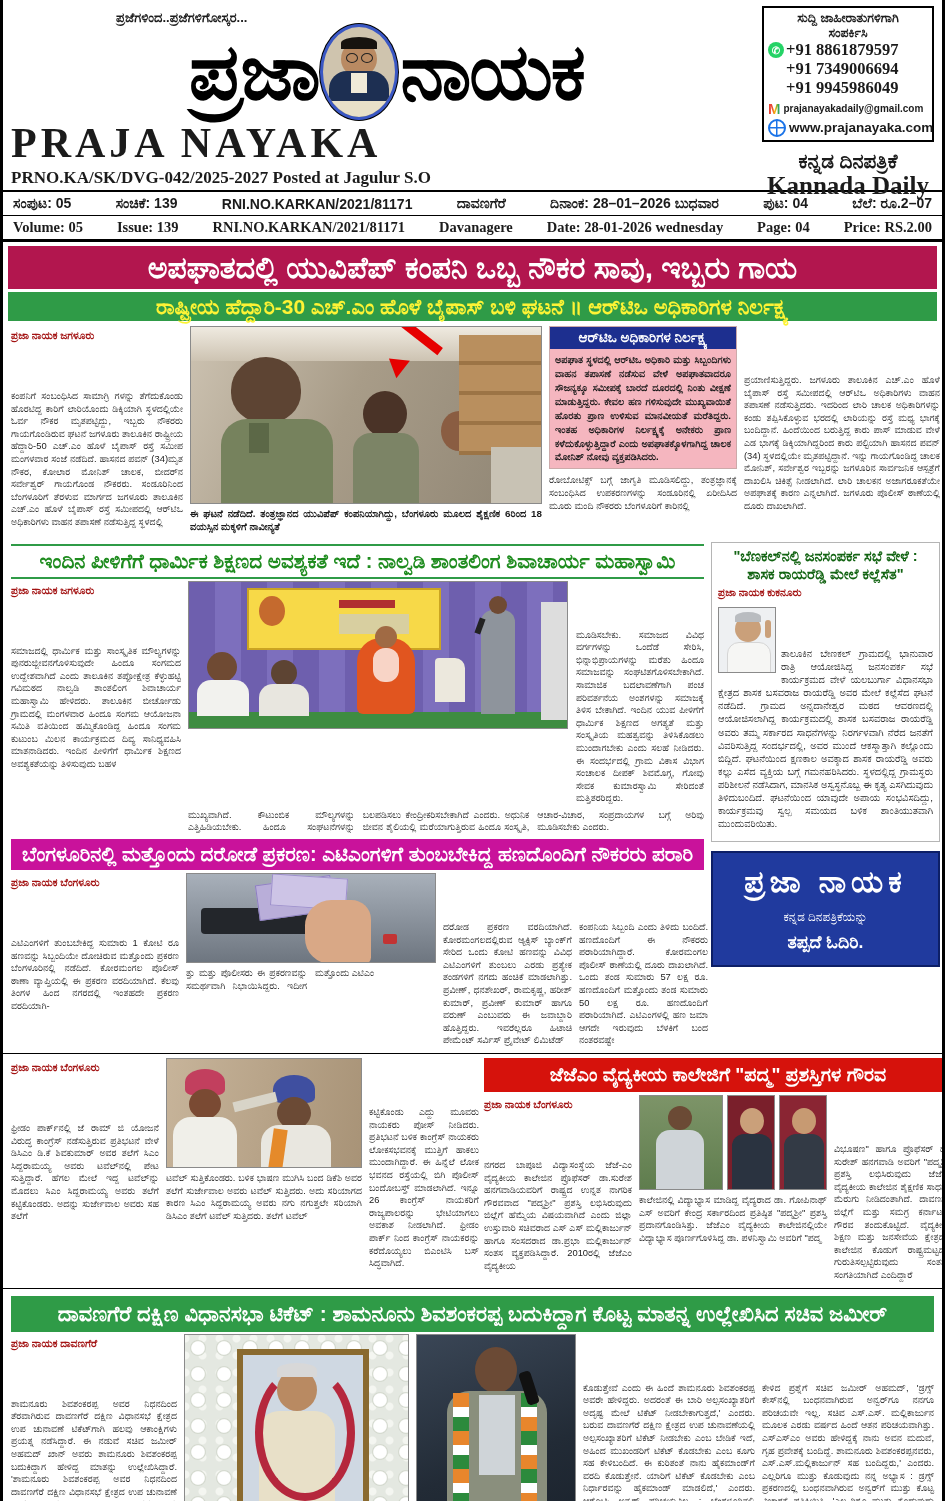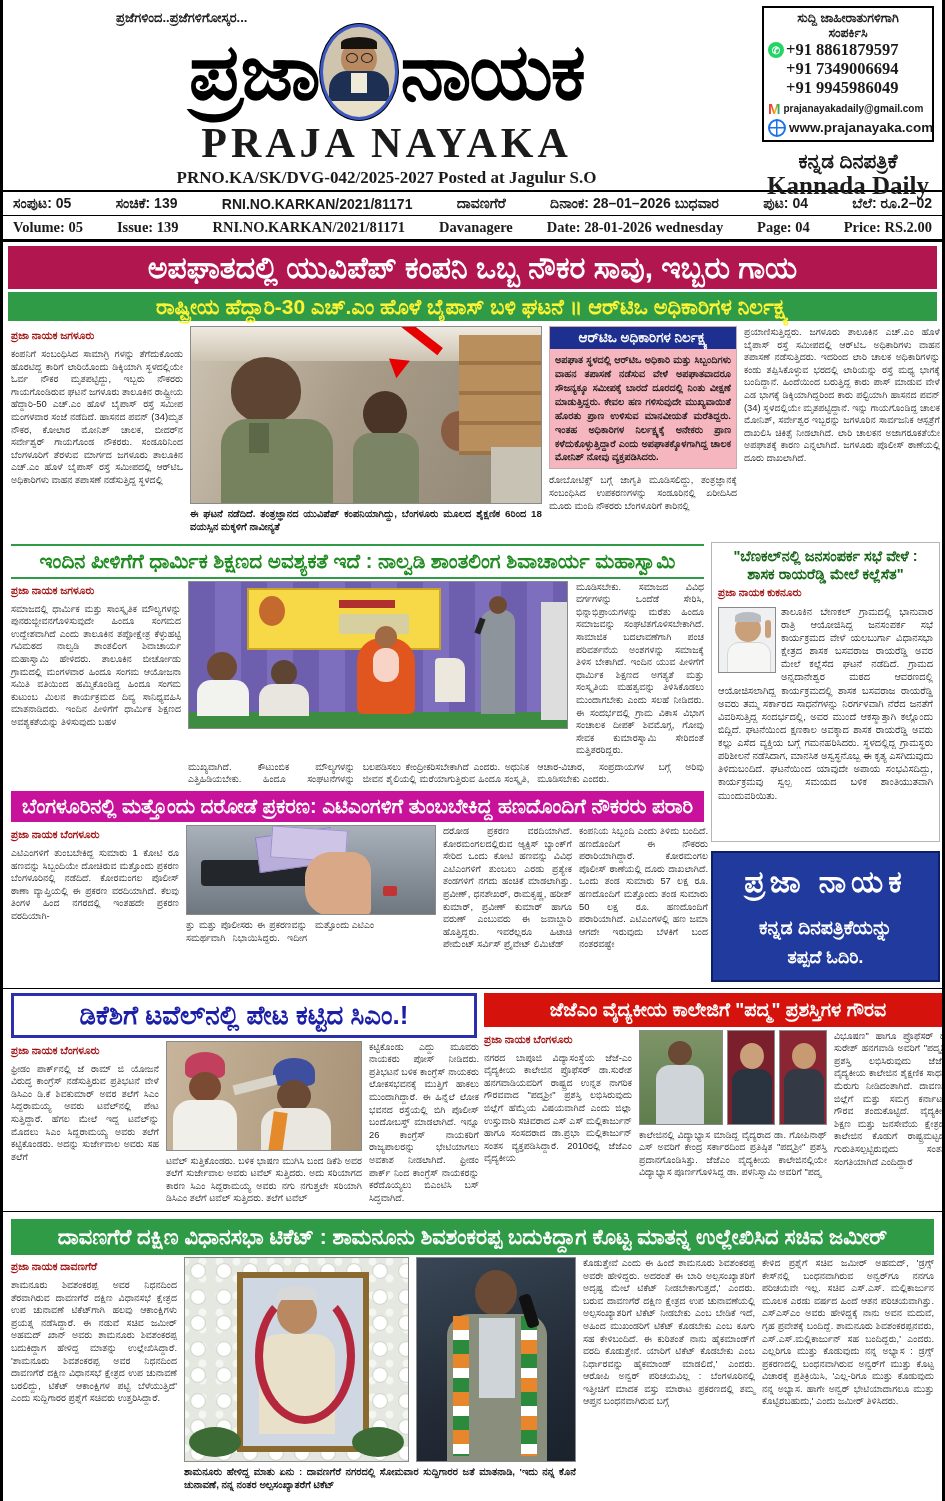--- a/index.html
+++ b/index.html
@@ -1,19 +1,19 @@
 <!DOCTYPE html>
 <html><head>
 <meta charset="utf-8">
 <style>
   html,body{margin:0;padding:0;background:#9a9a9a;}
   .page{width:945px;min-height:1501px;margin:0 auto;background:#fff;border-left:3px solid #000;border-right:3px solid #000;box-sizing:border-box;font-family:"Liberation Sans",sans-serif;color:#1b1b1b;overflow:hidden;}
   
   .masthead{display:flex;padding:6px 8px 0;height:190px;box-sizing:border-box;}
-  .m-left{flex:1;position:relative;text-align:center;}
+  .m-left{flex:1;position:relative;text-align:left;}
   .tagline{position:absolute;top:4px;left:105px;font-weight:bold;font-size:13px;color:#1c1c1c;}
   .title-row{display:flex;align-items:center;justify-content:center;gap:2px;margin-top:18px;}
   .title-kn{font-size:78px;font-weight:900;line-height:.85;letter-spacing:-2px;color:#000;}
   .oval{width:72px;height:90px;border-radius:50%;border:3px solid #3a57c4;box-shadow:0 0 0 1px #000;background:#cfc4ae;position:relative;overflow:hidden;flex:0 0 auto;}
   .title-en{font-family:"Liberation Serif",serif;font-size:42px;font-weight:bold;letter-spacing:4px;margin-top:2px;line-height:1;}
   .prno{font-family:"Liberation Serif",serif;font-size:17px;font-weight:bold;margin-top:4px;}
   .m-right{width:172px;display:flex;flex-direction:column;align-items:center;flex:0 0 auto;}
   .contact-box{border:2px solid #000;padding:3px 4px;width:100%;box-sizing:border-box;text-align:center;}
   .c-head{font-weight:bold;font-size:12.5px;line-height:1.2;}
   .c-phone{display:flex;align-items:center;justify-content:flex-start;font-family:"Liberation Serif",serif;font-weight:bold;font-size:16.5px;line-height:1.15;}
@@ -35,37 +35,37 @@
   .hl-main{background:#b2164e;color:#fff;font-size:30px;font-weight:800;text-align:center;padding:5px 4px;margin:4px 5px 0;line-height:1.1;}
   .hl-sub{background:#2f9b47;color:#fdf335;font-size:21px;font-weight:800;text-align:center;padding:3px 4px;margin:3px 5px;line-height:1.1;}
   .hl2{color:#1f8c1f;border-top:2px solid #2f9b47;border-bottom:2px solid #2f9b47;font-size:20px;font-weight:800;text-align:center;padding:4px 2px;margin:2px 0;}
   .hl3{background:#c9129b;color:#fff;font-size:20px;font-weight:800;text-align:center;padding:4px 2px;margin:5px 0 3px;}
   .hl4{border:3px solid #2a2fae;color:#1b1fa8;font-size:26px;font-weight:800;text-align:center;padding:4px 2px;margin:0 0 3px;}
   .hl5{background:#d6120c;color:#fff;font-size:19px;font-weight:800;text-align:center;padding:6px 2px;margin:0 0 3px;}
   .hl6{background:#2f9b47;color:#fff;font-size:21px;font-weight:800;text-align:center;padding:6px 2px;margin:4px 0 2px;}
   
   .art{padding:2px 8px;}
   .row{display:flex;gap:7px;justify-content:space-between;}
-  .col{font-size:9.4px;text-align:justify;line-height:1.34;}
+  .col{font-size:9.4px;text-align:justify;line-height:1.34;margin-top:48px;}
   .byline{color:#a31313;font-weight:bold;font-size:10.5px;margin:3px 0 6px;}
   .caption{font-weight:bold;font-size:9.8px;text-align:justify;margin-top:4px;line-height:1.3;}
   .ph{position:relative;overflow:hidden;border:1px solid #8a8a8a;box-sizing:border-box;}
   .abs{position:absolute;}
   .alert-box{background:#f5b6bf;border:1px solid #caa;}
   .alert-title{background:#1d2f8f;color:#fff;font-weight:bold;font-size:13.5px;text-align:center;padding:3px 2px;}
   .alert-body{padding:4px 5px;font-size:9.6px;font-weight:bold;text-align:justify;line-height:1.45;border-radius:15px;}
   .cols3{column-count:3;column-gap:8px;margin-top:4px;}
   .cols2{column-count:2;column-gap:8px;margin-top:4px;}
   
   .rail{width:229px;flex:0 0 auto;}
   .benakal{border:1px solid #b5b5b5;padding:4px 6px;box-sizing:border-box;min-height:300px;}
   .benakal-h{color:#136413;font-weight:800;font-size:14.5px;text-align:center;line-height:1.25;}
   .promo{background:#203a9e;border:2px solid #0d1f66;color:#fff;text-align:center;padding:12px 4px;margin-top:9px;}
   .promo-l1{font-size:30px;font-weight:800;letter-spacing:5px;}
-  .promo-l2{font-size:19px;font-weight:bold;margin-top:17px;}
+  .promo-l2{font-size:12px;font-weight:normal;margin-top:10px;}
   .promo-l3{font-size:17.5px;font-weight:bold;margin-top:8px;}
   .half-row{display:flex;gap:7px;border-top:1px solid #000;padding-top:4px;margin-top:4px;}
   .sep-top{border-top:1px solid #000;margin-top:4px;padding-top:3px;}
 </style>
 </head>
 <body>
 
 <div class="page">
 
   <header class="masthead">
@@ -115,21 +115,21 @@
     </div>
   </header>
 
   <div class="infobar kn">
     <span>ಸಂಪುಟ: 05</span>
     <span>ಸಂಚಿಕೆ: 139</span>
     <span>RNI.NO.KARKAN/2021/81171</span>
     <span>ದಾವಣಗೆರೆ</span>
     <span>ದಿನಾಂಕ: 28–01–2026 ಬುಧವಾರ</span>
     <span>ಪುಟ: 04</span>
-    <span>ಬೆಲೆ: ರೂ.2–02</span>
+    <span>ಬೆಲೆ: ರೂ.2–07</span>
   </div>
   <div class="infobar en">
     <span>Volume: 05</span>
     <span>Issue: 139</span>
     <span>RNI.NO.KARKAN/2021/81171</span>
     <span>Davanagere</span>
     <span>Date: 28-01-2026 wednesday</span>
     <span>Page: 04</span>
     <span>Price: RS.2.00</span>
   </div>
@@ -247,21 +247,20 @@
         <div class="promo-l1">ಪ್ರಜಾ ನಾಯಕ</div>
         <div class="promo-l2">ಕನ್ನಡ ದಿನಪತ್ರಿಕೆಯನ್ನು</div>
         <div class="promo-l3">ತಪ್ಪದೆ ಓದಿರಿ.</div>
       </div>
     </div>
   </div>
 
   <div class="art half-row">
 
     <section style="width:466px;flex:0 0 auto;">
-      <div class="hl4">ಡಿಕೆಶಿಗೆ ಟವೆಲ್‌ನಲ್ಲಿ ಪೇಟ ಕಟ್ಟಿದ ಸಿಎಂ.!</div>
       <div class="row">
         <div style="width:148px;flex:0 0 auto;">
           <div class="byline">ಪ್ರಜಾ ನಾಯಕ ಬೆಂಗಳೂರು</div>
           <div class="col">ಫ್ರೀಡಂ ಪಾರ್ಕ್‌ನಲ್ಲಿ ಜೆ ರಾಮ್ ಜಿ ಯೋಜನೆ ವಿರುದ್ಧ ಕಾಂಗ್ರೆಸ್ ನಡೆಸುತ್ತಿರುವ ಪ್ರತಿಭಟನೆ ವೇಳೆ ಡಿಸಿಎಂ ಡಿ.ಕೆ ಶಿವಕುಮಾರ್ ಅವರ ತಲೆಗೆ ಸಿಎಂ ಸಿದ್ದರಾಮಯ್ಯ ಅವರು ಟವೆಲ್‌ನಲ್ಲಿ ಪೇಟ ಸುತ್ತಿದ್ದಾರೆ. ಹೆಗಲ ಮೇಲೆ ಇದ್ದ ಟವೆಲ್‌ನ್ನು ಮೊದಲು ಸಿಎಂ ಸಿದ್ದರಾಮಯ್ಯ ಅವರು ತಲೆಗೆ ಕಟ್ಟಿಕೊಂಡರು. ಅದನ್ನು ಸುರ್ಜೇವಾಲ ಅವರು ಸಹ ತಲೆಗೆ</div>
         </div>
         <div style="width:196px;flex:0 0 auto;">
           <div class="ph" style="width:196px;height:110px;background:linear-gradient(100deg,#c7b49a,#a89377);">
             <span class="abs" style="left:18px;top:10px;width:40px;height:26px;border-radius:50% 50% 20% 20%;background:#c23f5e;"></span>
             <span class="abs" style="left:22px;top:30px;width:32px;height:30px;border-radius:50%;background:#7a4a33;"></span>
             <span class="abs" style="left:6px;top:58px;width:64px;height:52px;border-radius:18px 18px 0 0;background:#f0efe9;"></span>

